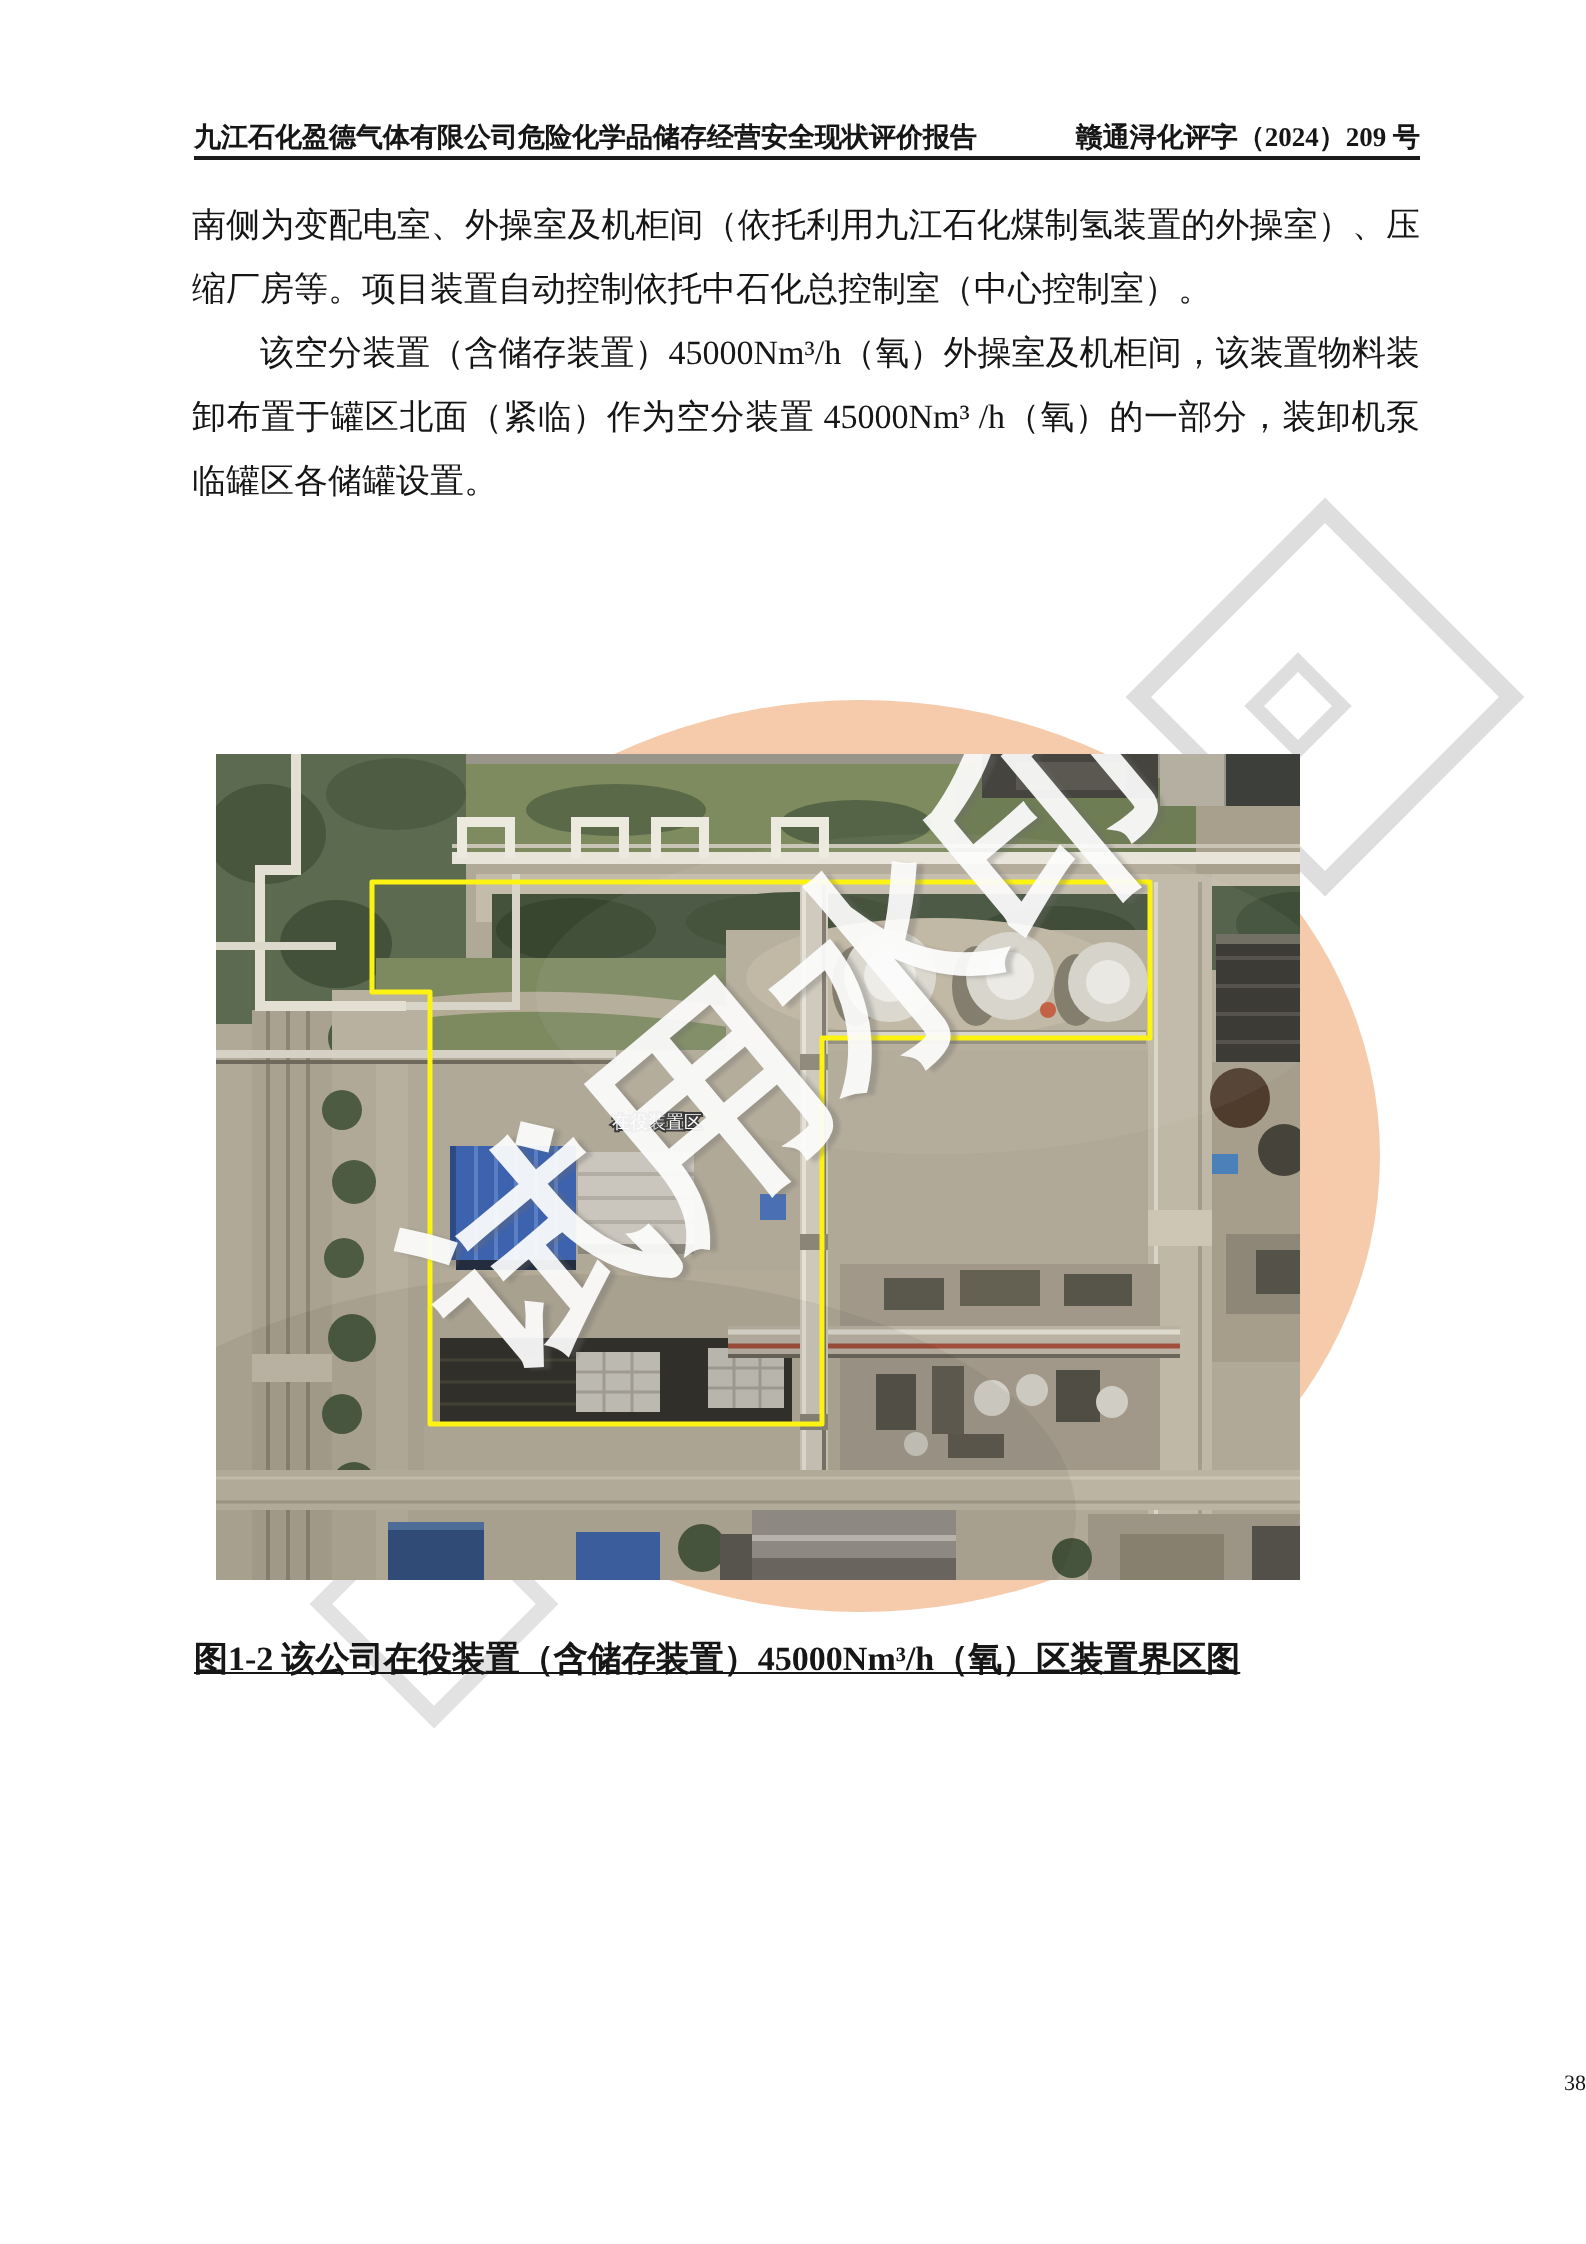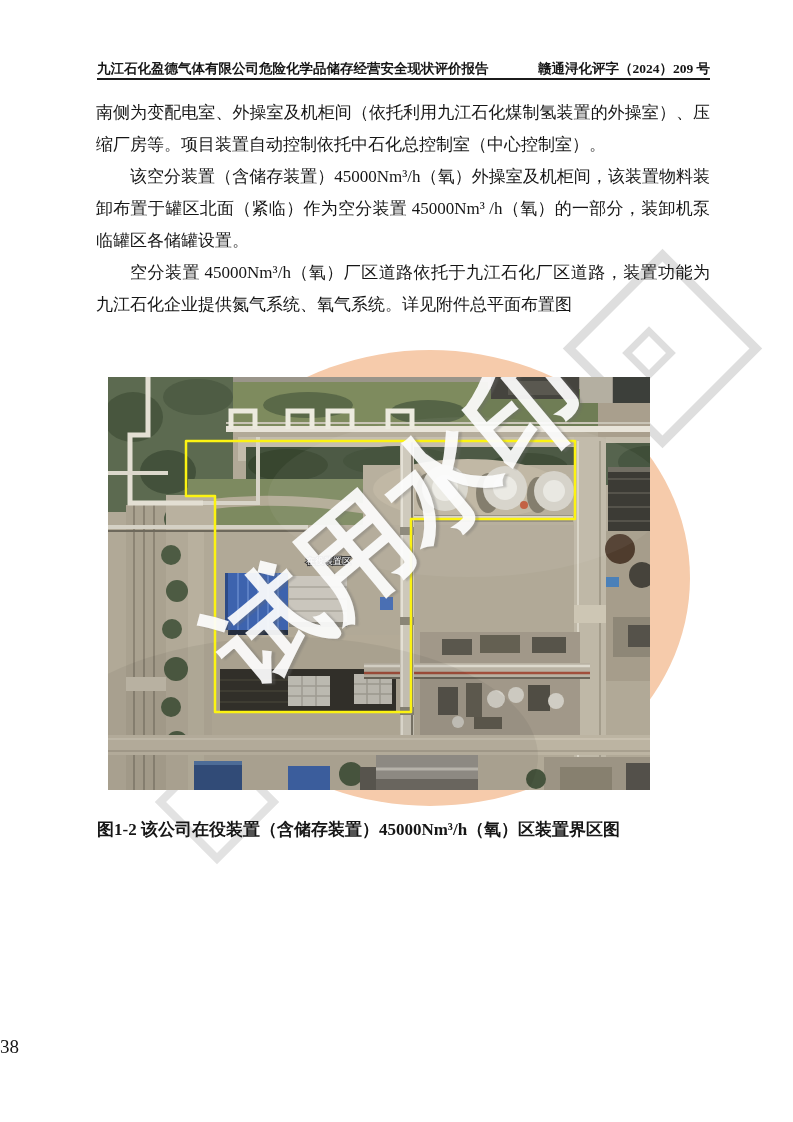--- a/index.html
+++ b/index.html
@@ -35,43 +35,42 @@
     overflow:hidden;z-index:3;}
   .figure svg{display:block;}
   .map-watermark{position:absolute;left:28px;top:84px;width:524px;height:116px;
     text-align:center;white-space:nowrap;line-height:116px;
     font-family:"Liberation Sans","DejaVu Sans",sans-serif;font-weight:bold;
     font-size:112px;color:#fdfdfd;opacity:.93;
     transform:rotate(-40deg);transform-origin:50% 50%;
     text-shadow:2px 3px 2px rgba(110,110,110,.35);}
 
   .caption{position:absolute;left:97px;top:818px;width:614px;z-index:4;
-    font-weight:bold;font-size:17px;}
-  .page-number{position:absolute;left:0;top:1036px;width:100%;text-align:left;
-    font-size:19px;z-index:4;}
+    font-weight:bold;font-size:17px;text-decoration:underline;}
+  .page-number{position:absolute;left:0;top:1036px;width:100%;text-align:right;
+    font-size:11px;z-index:4;}
 </style>
 </head>
 <body>
 
 <div class="page">
 
   <div class="stamp-circle"></div>
   <div class="glyph-diamond-outer"></div>
   <div class="glyph-diamond-inner"></div>
   <div class="glyph-chevron"></div>
 
   <div class="doc-header">
     <span>九江石化盈德气体有限公司危险化学品储存经营安全现状评价报告</span>
     <span>赣通浔化评字（2024）209 号</span>
   </div>
 
   <div class="doc-body">
     <p>南侧为变配电室、外操室及机柜间（依托利用九江石化煤制氢装置的外操室）、压缩厂房等。项目装置自动控制依托中石化总控制室（中心控制室）。</p>
     <p class="indent">该空分装置（含储存装置）45000Nm³/h（氧）外操室及机柜间，该装置物料装卸布置于罐区北面（紧临）作为空分装置 45000Nm³ /h（氧）的一部分，装卸机泵临罐区各储罐设置。</p>
-    <p class="indent">空分装置 45000Nm³/h（氧）厂区道路依托于九江石化厂区道路，装置功能为九江石化企业提供氮气系统、氧气系统。详见附件总平面布置图</p>
   </div>
 
   <div class="figure">
     <svg viewBox="0 0 582 413" width="582" height="413">
 
       <rect width="582" height="413" fill="#b1a997"></rect>
       <rect width="582" height="30" fill="#9a958a"></rect>
 
       <rect x="0" y="0" width="125" height="135" fill="#5c6a50"></rect>
       <ellipse cx="25" cy="40" rx="30" ry="25" fill="#48563e"></ellipse>

